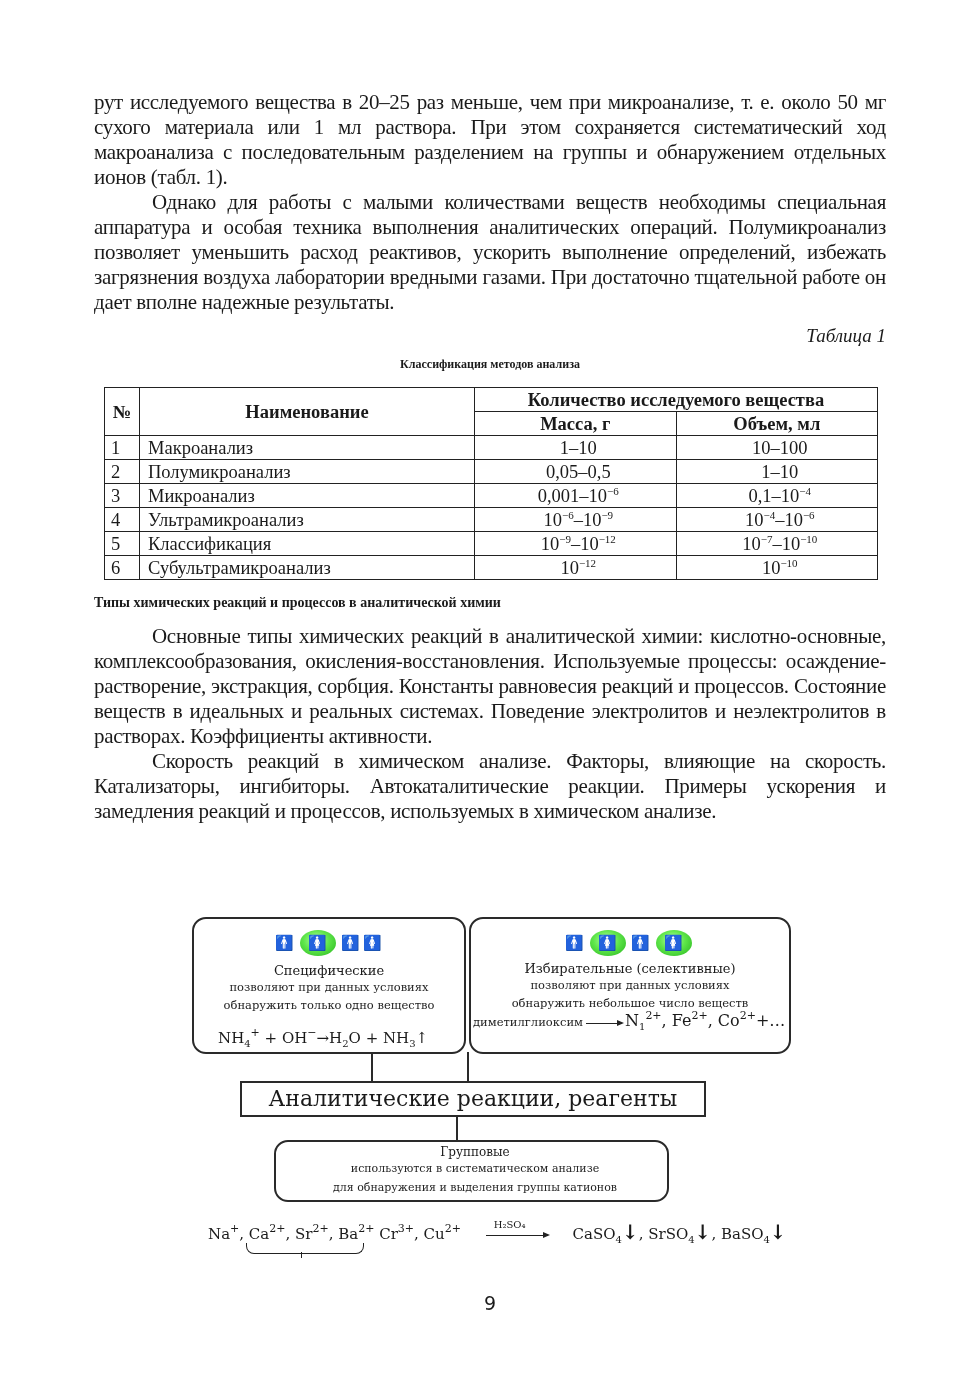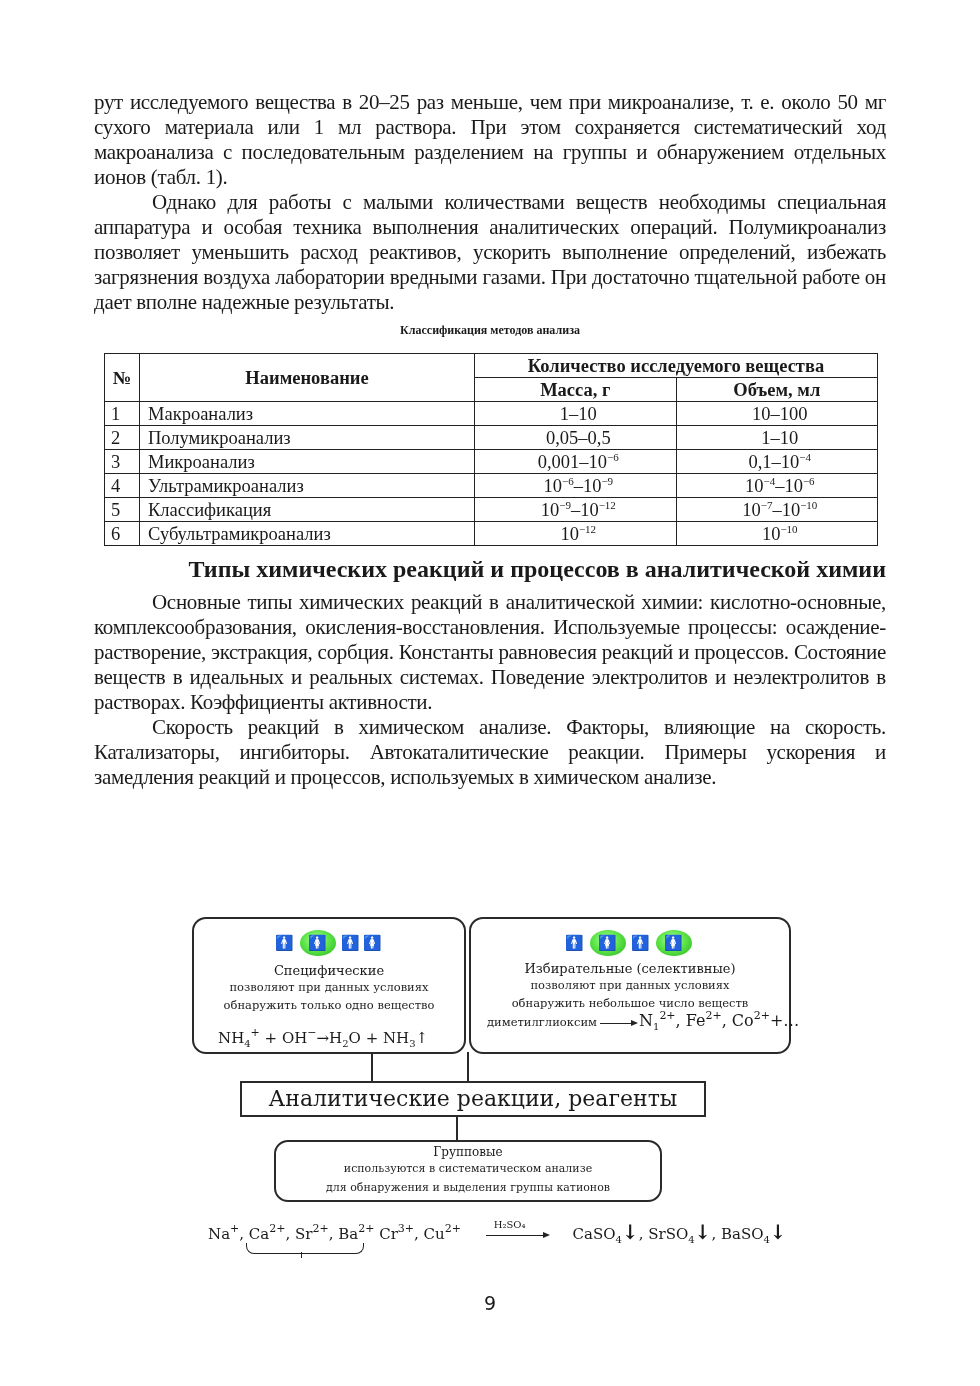--- a/index.html
+++ b/index.html
@@ -10,31 +10,31 @@
   .table-label { text-align: right; font-style: italic; font-size: 19px; margin-top: 10px; height: 24px; }
   .table-title { text-align: center; font-weight: bold; font-size: 12px; margin-top: 8px; height: 26px; }
   table.cls { border-collapse: collapse; width: 774px; margin-left: 10px; margin-top: 4px; font-size: 18.5px; }
   table.cls td, table.cls th { border: 1px solid #222; padding: 0 6px; height: 23px; line-height: 22px; }
   table.cls th { font-weight: bold; text-align: center; }
   table.cls td.num { width: 22px; }
   table.cls td.name { width: 320px; padding-left: 8px; }
   table.cls td.c { text-align: center; padding-left: 12px; }
   sup { font-size: 11px; line-height: 0; vertical-align: 7px; }
   sub { font-size: 10px; line-height: 0; vertical-align: -4px; }
-  h2.section { text-align: right; font-size: 24px; font-weight: bold; margin: 10px 0 8px 0; line-height: 26px; }
+  h2.section { text-align: left; font-size: 14px; font-weight: bold; margin: 10px 0 8px 0; line-height: 26px; }
 
   .diagram { position: absolute; left: 190px; top: 915px; width: 605px; height: 360px; font-family: "DejaVu Serif", serif; }
   .box { position: absolute; border: 2px solid #2a2a2a; border-radius: 14px; background: #fff; text-align: center; }
   .box .t { font-size: 13px; font-weight: normal; }
   .box .d { font-size: 11.5px; line-height: 19px; color: #222; }
   .icons { height: 32px; display: flex; justify-content: center; align-items: center; gap: 8px; margin-top: 8px; }
   .ic { width: 14px; height: 18px; display: inline-flex; justify-content: center; align-items: center; font-size: 15px; color: #111; }
   .ic.g { width: 36px; height: 26px; border-radius: 50%; background: radial-gradient(ellipse at 45% 40%, #b9ffae 0%, #5fe64a 45%, #23b21a 100%); }
   .eq { font-size: 15px; text-align: left; padding-left: 24px; margin-top: 16px; }
-  .eq2 { font-size: 11.5px; text-align: left; padding-left: 16px; white-space: nowrap; }
+  .eq2 { font-size: 11.5px; text-align: left; padding-left: 2px; white-space: nowrap; }
   .eq2 .big { font-size: 16px; }
   .arrowline { display: inline-block; width: 36px; border-top: 1px solid #222; position: relative; vertical-align: middle; margin: 0 3px; }
   .arrowline::after { content: ""; position: absolute; right: -2px; top: -4px; border-left: 7px solid #222; border-top: 3.5px solid transparent; border-bottom: 3.5px solid transparent; }
   .main-box { position: absolute; left: 50px; top: 166px; width: 462px; height: 32px; border: 2px solid #2a2a2a; font-size: 22px; text-align: center; line-height: 32px; background: #fff; }
   .vline { position: absolute; border-left: 2px solid #2a2a2a; }
   .final { position: absolute; left: 18px; top: 305px; white-space: nowrap; font-size: 15px; }
   .final .h2so4 { display: inline-block; position: relative; width: 62px; margin: 0 20px; vertical-align: middle; }
   .final .h2so4 .lbl { position: absolute; top: -16px; left: 8px; font-size: 10px; }
   .final .h2so4 .ln { border-top: 1px solid #222; position: relative; }
   .final .h2so4 .ln::after { content: ""; position: absolute; right: -2px; top: -4px; border-left: 7px solid #222; border-top: 3.5px solid transparent; border-bottom: 3.5px solid transparent; }
@@ -44,20 +44,21 @@
 
   .page-number { position: absolute; top: 1292px; left: 0; width: 980px; text-align: center; font-family: "DejaVu Sans", sans-serif; font-size: 19px; }
 </style>
 </head>
 <body>
 
 <div class="page">
   <p class="body">рут исследуемого вещества в 20–25 раз меньше, чем при микроанализе, т. е. около 50 мг сухого материала или 1 мл раствора. При этом сохраняется систематический ход макроанализа с последовательным разделением на группы и обнаружением отдельных ионов (табл. 1).</p>
   <p class="body indent">Однако для работы с малыми количествами веществ необходимы специальная аппаратура и особая техника выполнения аналитических операций. Полумикроанализ позволяет уменьшить расход реактивов, ускорить выполнение определений, избежать загрязнения воздуха лаборатории вредными газами. При достаточно тщательной работе он дает вполне надежные результаты.</p>
 
+  <div class="table-label">Таблица 1</div>
   <div class="table-title">Классификация методов анализа</div>
 
   <table class="cls">
     <tbody>
         <tr>
       <th rowspan="2">№</th>
       <th rowspan="2">Наименование</th>
       <th colspan="2">Количество исследуемого вещества</th>
     </tr>
     <tr>
@@ -139,21 +140,21 @@
       <span>диметилглиоксим</span><span class="arrowline"></span><span class="big"><span>N</span><sub>1</sub><sup>2+</sup><span>, Fe</span><sup>2+</sup><span>, Co</span><sup>2+</sup><span>+…</span></span>
     </div>
   </div>
 
   <div class="vline" style="left:181px; top:137px; height:30px;"></div>
   <div class="vline" style="left:277px; top:137px; height:30px;"></div>
   <div class="vline" style="left:266px; top:201px; height:26px;"></div>
 
   <div class="main-box">Аналитические реакции, реагенты</div>
 
-  <div class="box" style="left:84px; top:225px; width:384px; height:58px;">
+  <div class="box" style="left:84px; top:225px; width:384px; height:58px;padding-left:7px;">
     <div class="t" style="font-size:12px; margin-top:3px;">Групповые</div>
     <div class="d" style="font-size:11px;">используются в систематическом анализе</div>
     <div class="d" style="font-size:11px;">для обнаружения и выделения группы катионов</div>
   </div>
 
   <div class="final">
     <span>Na</span><sup>+</sup><span>, Ca</span><sup>2+</sup><span>, Sr</span><sup>2+</sup><span>, Ba</span><sup>2+</sup><span> Cr</span><sup>3+</sup><span>, Cu</span><sup>2+</sup>
     <span class="h2so4"><span class="lbl">H₂SO₄</span><div class="ln"></div></span>
     <span>CaSO</span><sub>4</sub><span class="down">↓</span><span>, SrSO</span><sub>4</sub><span class="down">↓</span><span>, BaSO</span><sub>4</sub><span class="down">↓</span>
   </div>

